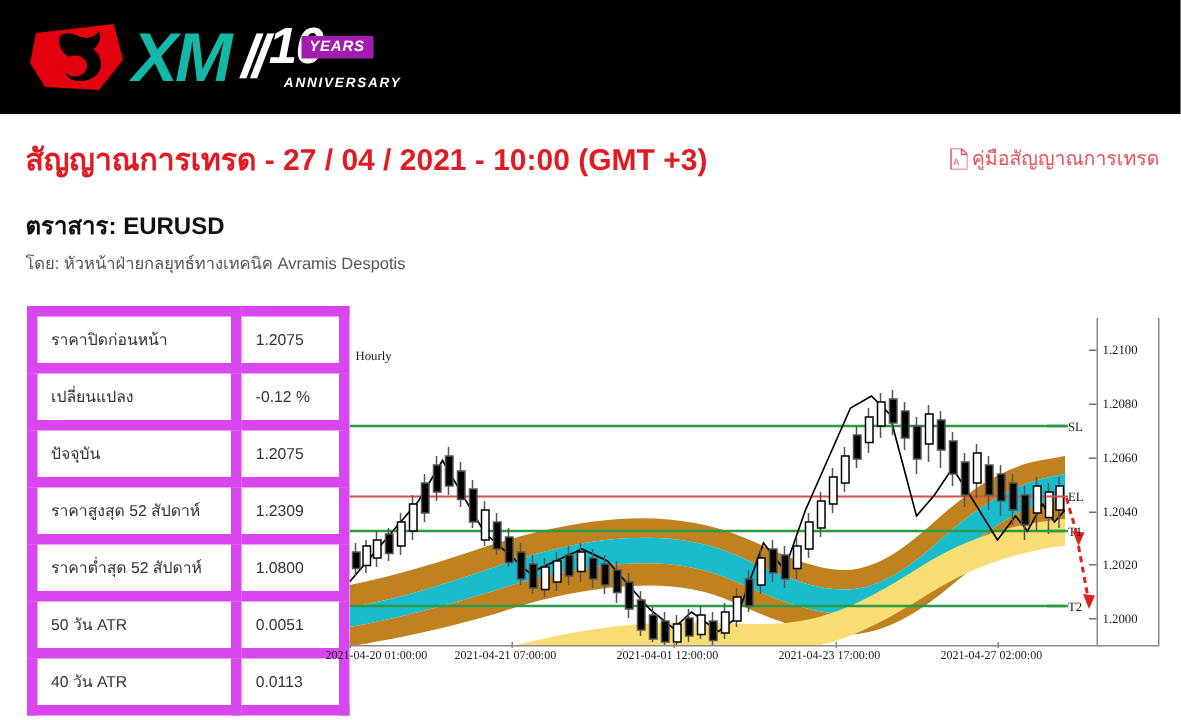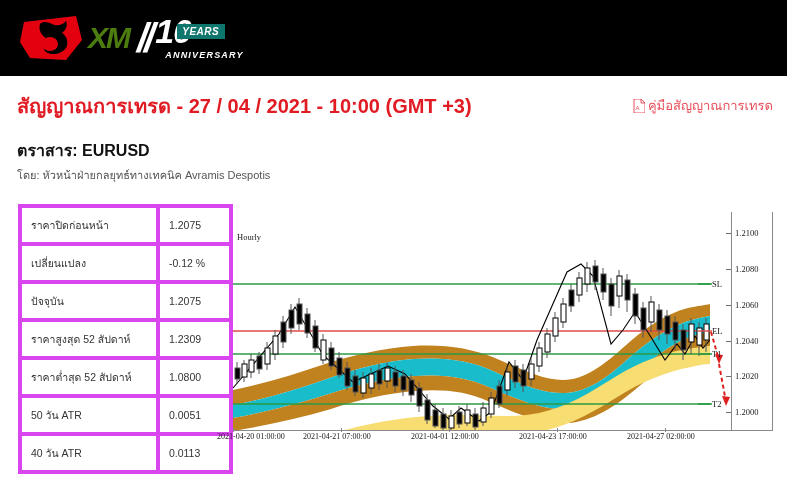--- a/index.html
+++ b/index.html
@@ -22,36 +22,36 @@
   .logo-wrap {
     position:absolute; left:20px; top:8px;
     height:60px; display:flex; align-items:center;
   }
   .bull {
     width:66px; height:52px; position:relative; margin-right:4px;
   }
   .bull svg { display:block; }
   .xm-text {
     font-family:"Liberation Sans", sans-serif;
-    font-size:30px; font-weight:bold; font-style:italic;
-    color:#4d7c0f; letter-spacing:-2px; line-height:52px;
+    font-size:46px; font-weight:bold; font-style:italic;
+    color:#14b8a6; letter-spacing:-2px; line-height:52px;
     margin-left:-2px;
   }
   .slashes {
     color:#ffffff; font-size:40px; font-weight:bold; font-style:italic;
     margin:0 4px 0 8px; line-height:52px; letter-spacing:-4px;
   }
   .anniv { position:relative; width:86px; height:56px; }
   .anniv .ten {
     font-size:34px; font-weight:bold; font-style:italic; color:#ffffff;
     line-height:34px; letter-spacing:-1px; position:absolute; left:0; top:4px;
   }
   .anniv .ribbon {
     position:absolute; left:22px; top:14px;
-    background:#0f766e; color:#ffffff;
+    background:#a21caf; color:#ffffff;
     font-size:10px; font-weight:bold; font-style:italic;
     padding:2px 6px 2px 5px; letter-spacing:0.5px;
   }
   .anniv .anniv-label {
     position:absolute; left:10px; top:40px;
     color:#ffffff; font-size:9px; font-weight:bold; font-style:italic;
     letter-spacing:1.2px;
   }
 
   
@@ -85,21 +85,21 @@
 
   
   .data-table {
     position:absolute; left:18px; top:204px;
     width:215px;
     border-collapse:collapse;
     border:1px solid #d8d8d8;
     background:#ffffff;
   }
   .data-table td {
-    border:4px solid #d946ef;
+    border:7px solid #d946ef;
     font-size:10.5px;
     color:#333333;
     height:38px;
     padding:0 9px;
     vertical-align:middle;
     white-space:nowrap;
   }
   .data-table td.lbl { width:140px; }
   .data-table td.val { width:75px; }
 

